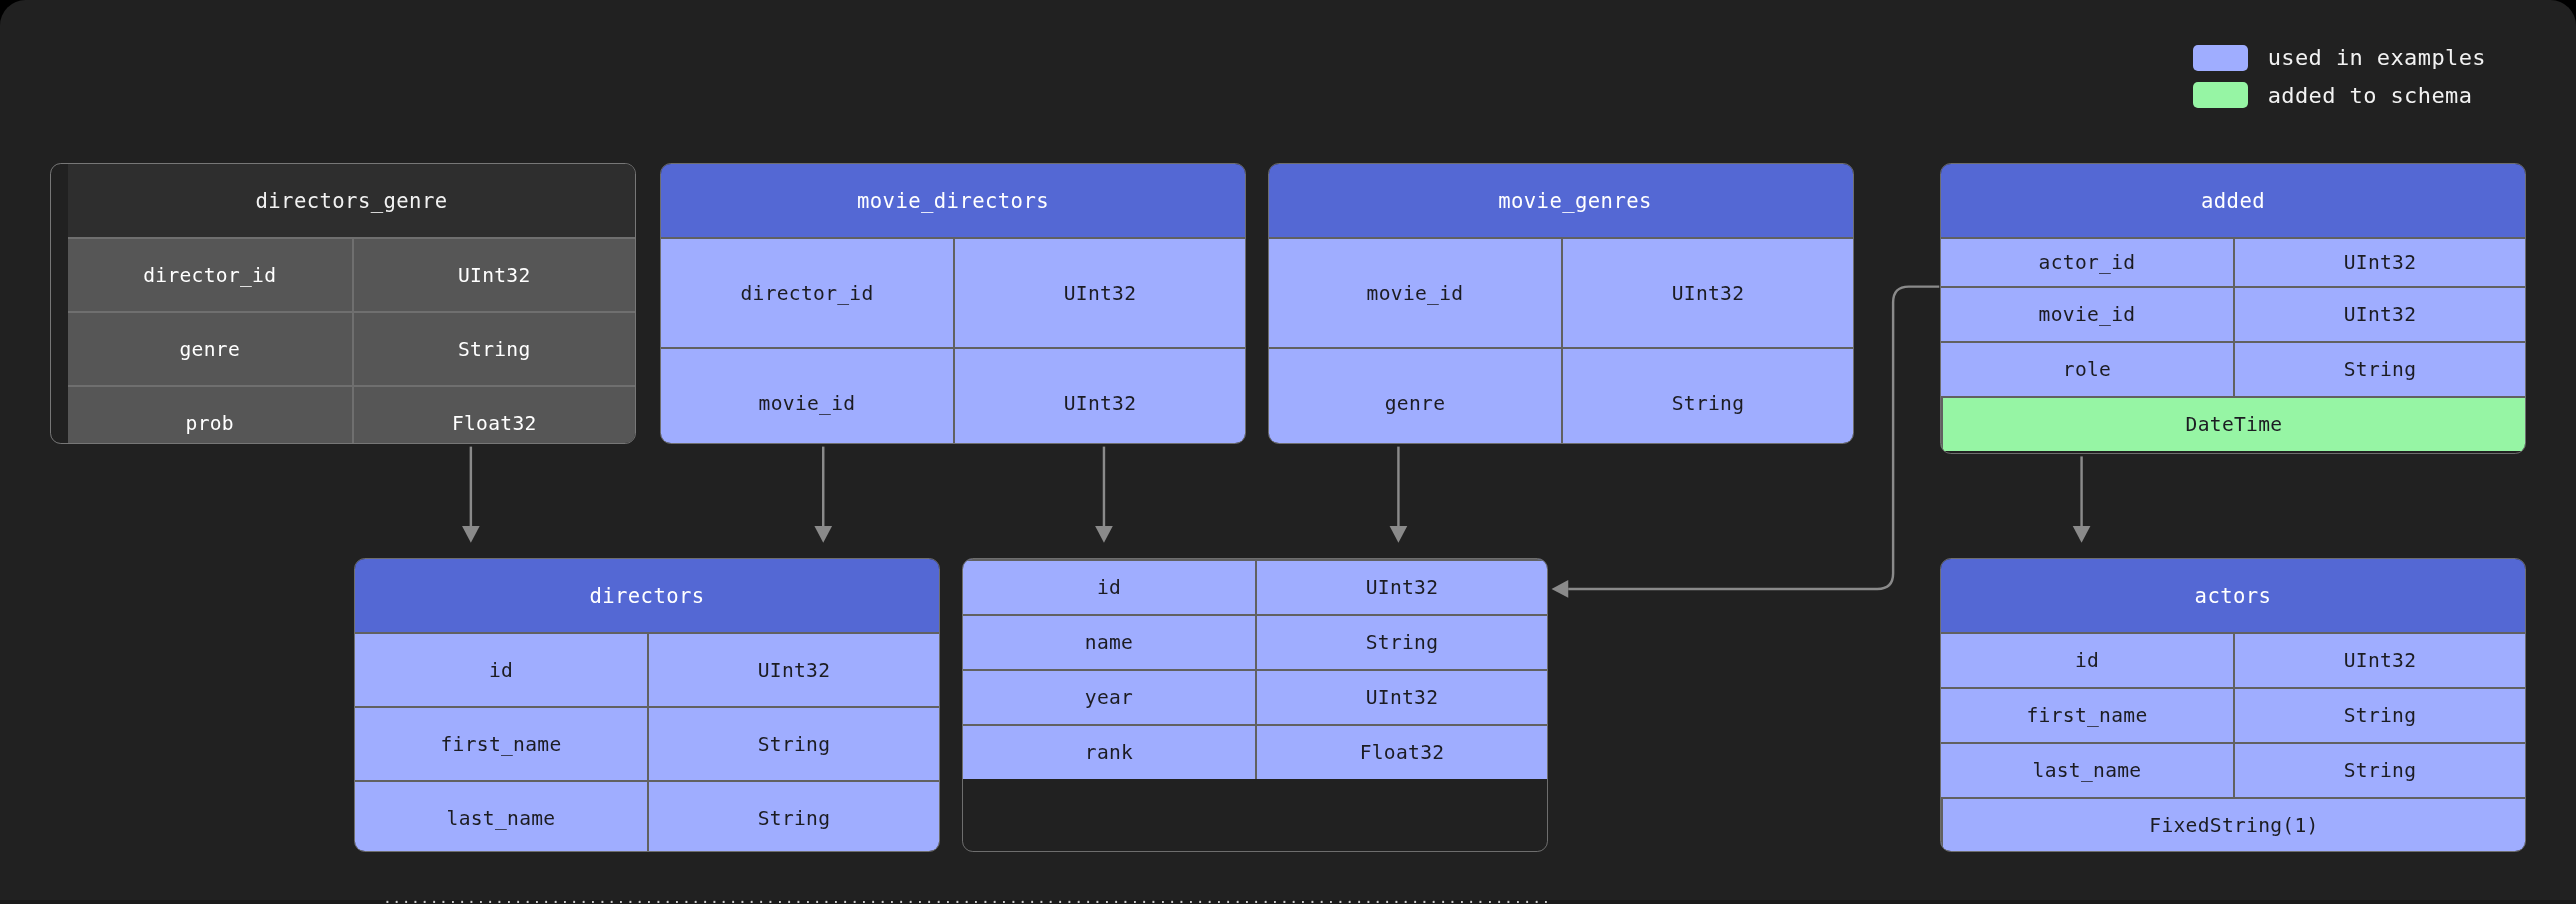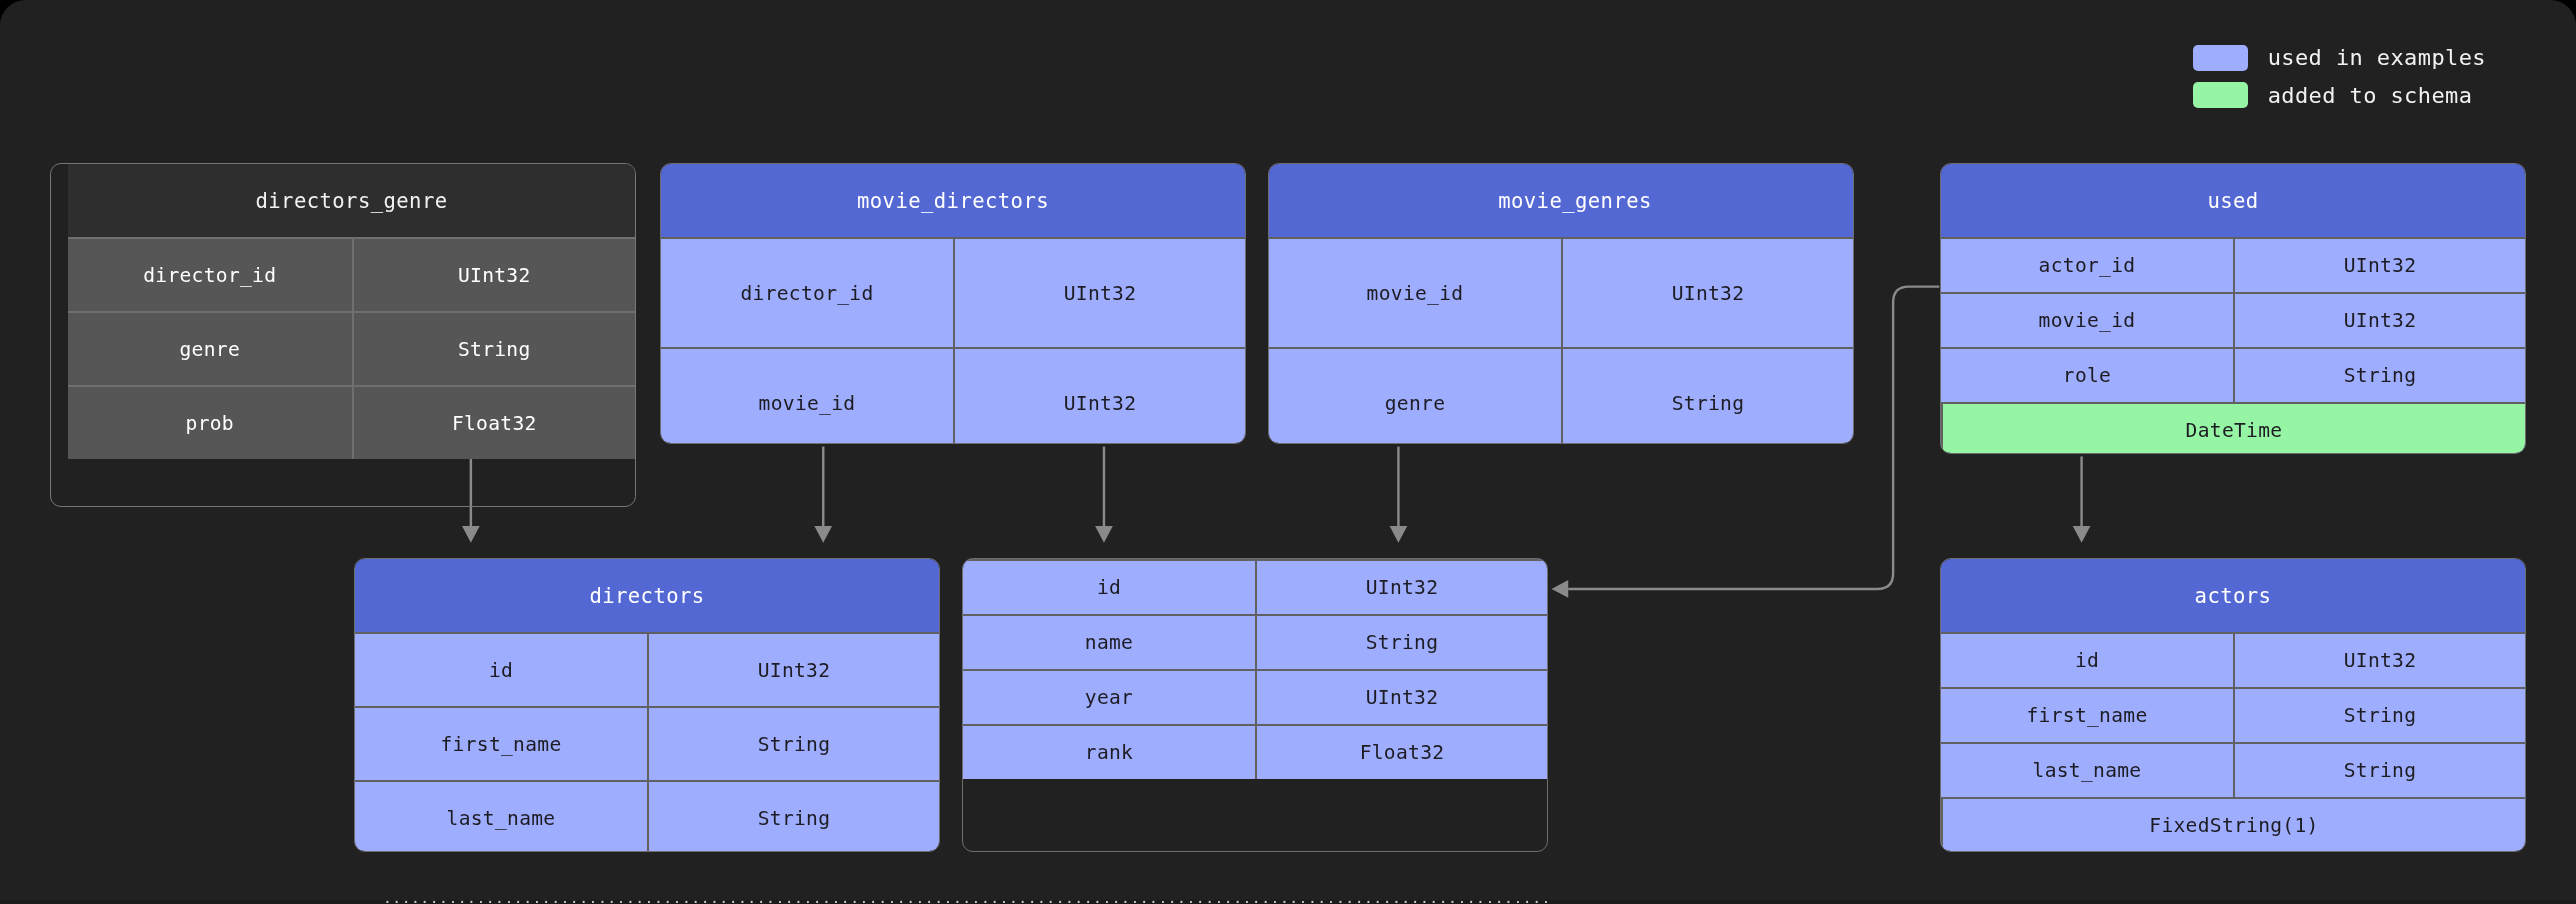--- a/index.html
+++ b/index.html
@@ -181,21 +181,21 @@
       <span class="legend-swatch" style="background:#9fadff"></span>
       <span class="legend-label">used in examples</span>
     </div>
     <div class="legend-row">
       <span class="legend-swatch" style="background:#96f5a4"></span>
       <span class="legend-label">added to schema</span>
     </div>
   </div>
 
   <div id="tables-host">
-      <div class="tbl theme-gray" style="left: 50px; top: 163px; width: 586px; height: 344px; padding-left: 17px;">
+      <div class="tbl theme-gray" style="left: 50px; top: 163px; width: 586px; height: 281px; padding-left: 17px;">
         <div class="tbl-header" style="height: 73px;">directors_genre</div>
         <div class="tbl-row" style="height: 74px;">
           <div class="cell cell-name">director_id</div>
           <div class="cell cell-type">UInt32</div>
         </div>
         <div class="tbl-row" style="height: 74px;">
           <div class="cell cell-name">genre</div>
           <div class="cell cell-type">String</div>
         </div>
         <div class="tbl-row" style="height: 74px;">
@@ -219,22 +219,22 @@
         <div class="tbl-row" style="height: 110px;">
           <div class="cell cell-name">movie_id</div>
           <div class="cell cell-type">UInt32</div>
         </div>
         <div class="tbl-row" style="height: 110px;">
           <div class="cell cell-name">genre</div>
           <div class="cell cell-type">String</div>
         </div>
       </div>
       <div class="tbl theme-blue" style="left: 1940px; top: 163px; width: 586px; height: 291px;">
-        <div class="tbl-header" style="height: 73px;">used</div>
-        <div class="tbl-row" style="height: 55px;">
+        <div class="tbl-header" style="height: 73px;">added</div>
+        <div class="tbl-row" style="height: 49px;">
           <div class="cell cell-name">actor_id</div>
           <div class="cell cell-type">UInt32</div>
         </div>
         <div class="tbl-row" style="height: 55px;">
           <div class="cell cell-name">movie_id</div>
           <div class="cell cell-type">UInt32</div>
         </div>
         <div class="tbl-row" style="height: 55px;">
           <div class="cell cell-name">role</div>
           <div class="cell cell-type">String</div>

